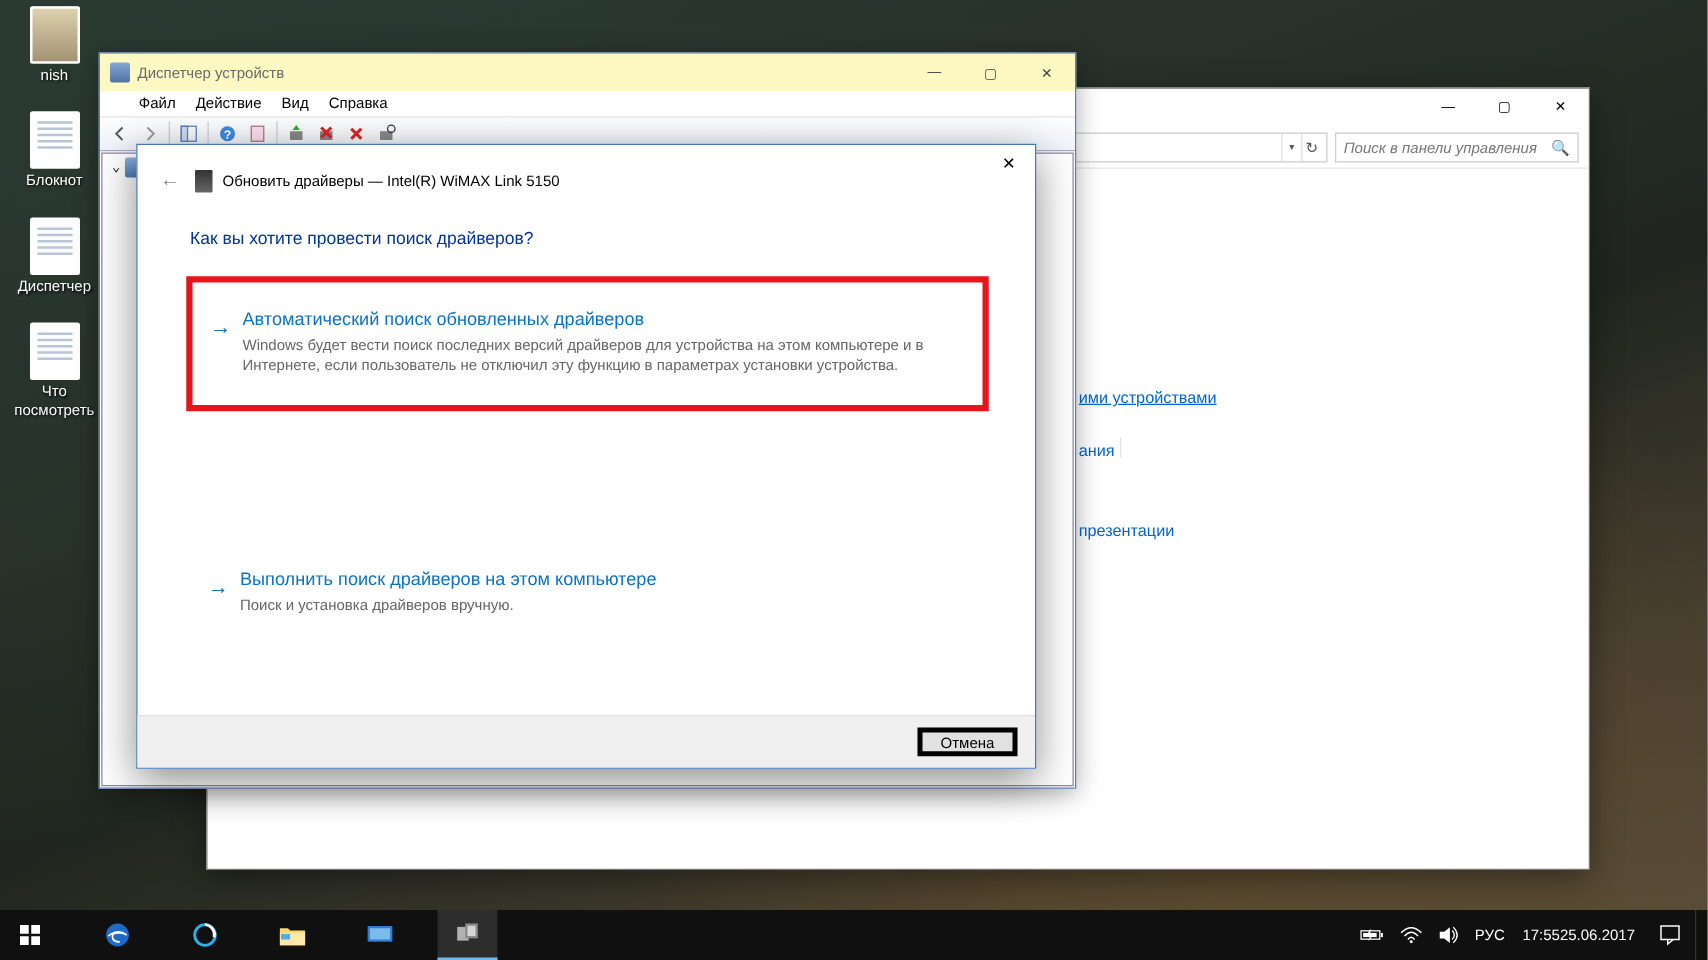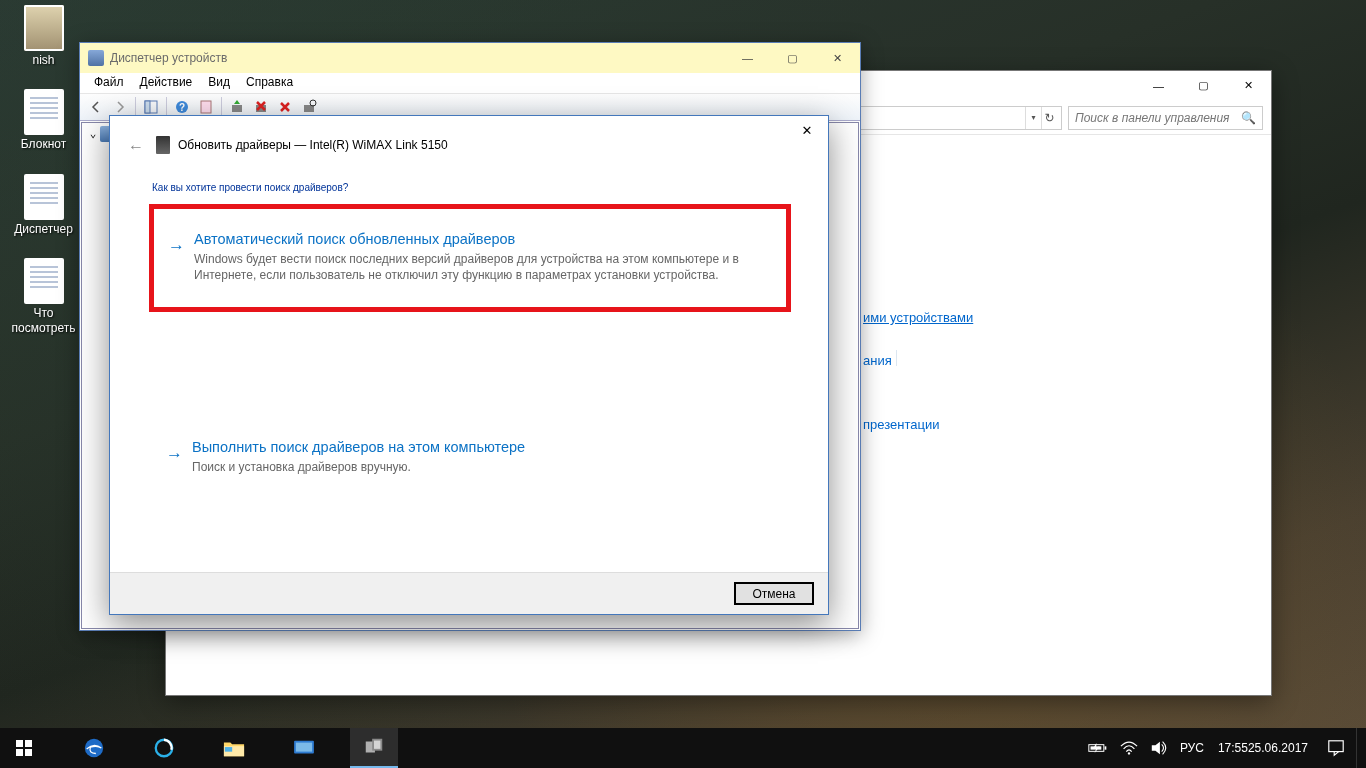--- a/index.html
+++ b/index.html
@@ -31,21 +31,21 @@
 .cp-body { padding:0; position:relative; color:#0066cc; font-size:13px; height:calc(100% - 64px); }
 .cp-link { position:absolute; }
 .cp-sep { position:absolute; width:1px; background:#dce6f0; }
 
 
 .dm-window { position:absolute; left:79px; top:42px; width:782px; height:589px; background:#fff; border:1px solid #5a7db5; box-shadow:0 4px 20px rgba(0,0,0,.35); }
 .dm-titlebar { height:30px; background:#fef9c3; display:flex; align-items:center; padding-left:8px; color:#6a6a6a; font-size:12px; }
 .dm-titlebar .icon { width:16px; height:16px; margin-right:6px; background:linear-gradient(#86a8d8,#5072a4); border-radius:2px; position:relative; }
 .dm-titlebar .spacer { flex:1; }
 .dm-winbtn { width:45px; height:29px; display:flex; align-items:center; justify-content:center; font-size:11px; color:#444; }
-.dm-menu { height:20px; display:flex; padding-left:6px; font-size:12px; color:#000; }
+.dm-menu { height:20px; display:flex; padding-left:6px; font-size:12px; color:#000;margin-left:17px; }
 .dm-menu span { padding:2px 8px; }
 .dm-toolbar { height:28px; border-top:1px solid #e6e6e6; border-bottom:1px solid #aac; background:linear-gradient(#fdfdfd,#eef3f9); display:flex; align-items:center; padding:0 4px; gap:0; }
 .dm-tb { width:22px; height:22px; margin:0 1px; display:flex; align-items:center; justify-content:center; border-radius:2px; }
 .dm-tb svg { width:16px; height:16px; }
 .dm-sep { width:1px; height:20px; background:#ccd; margin:0 3px; }
 .dm-tree { position:absolute; left:1px; right:1px; top:79px; bottom:1px; border:1px solid #88a; border-top:1px solid #88a; background:#fff; overflow:hidden; }
 .dm-tree-inner { padding:2px 4px; font-size:12px; color:#000; }
 .dm-node { display:flex; align-items:center; height:17px; }
 .dm-node .exp { width:14px; text-align:center; font-size:11px; font-family:monospace; user-select:none;}
 .dm-node .nic { width:16px; height:16px; margin-right:4px; display:inline-block; }
@@ -53,30 +53,30 @@
 .dm-node .nic.cat { background:linear-gradient(#a8c8e8,#6d9dce); border-radius:2px; }
 .dm-children { margin-left:18px; }
 
 
 .wizard { position:absolute; left:109px; top:115px; width:720px; height:500px; background:#fff; border:1px solid #4477bb; box-shadow:0 10px 32px rgba(0,0,0,.45); }
 .wiz-close { position:absolute; right:0; top:0; width:42px; height:28px; display:flex; align-items:center; justify-content:center; font-size:13px; color:#000; }
 .wiz-head { display:flex; align-items:center; padding:20px 16px 10px; font-size:12px; color:#000; }
 .wiz-back { width:20px; text-align:center; color:#888; font-size:16px; margin-right:10px; }
 .wiz-icon { width:14px; height:18px; background:linear-gradient(#333,#666); margin-right:8px; border-radius:1px; }
 .wiz-body { padding:18px 40px 10px 42px; }
-.wiz-q { font-size:10px; color:#003399; margin-bottom:16px; }
+.wiz-q { font-size:14px; color:#003399; margin-bottom:28px; }
 .wiz-opt { padding:14px 16px 14px 40px; position:relative; cursor:pointer; margin-bottom:4px; }
 .wiz-opt.highlight { outline:5px solid #e7141a; outline-offset:0; margin:10px 2px 10px 2px; padding:22px 16px 24px 40px;}
 .wiz-opt .arrow { position:absolute; left:14px; top:18px; color:#0b72c5; font-size:17px; }
 .wiz-opt.highlight .arrow { top:26px; }
 .wiz-opt.second { margin-top:118px; }
 .wiz-opt .ot { color:#0b72c5; font-size:14.5px; margin-bottom:4px; }
 .wiz-opt .od { color:#666; font-size:12px; line-height:1.35; }
 .wiz-footer { position:absolute; left:0; right:0; bottom:0; height:42px; background:#f0f0f0; border-top:1px solid #ddd; display:flex; align-items:center; justify-content:flex-end; padding-right:14px; }
-.wiz-btn { min-width:80px; height:23px; background:#e1e1e1; border:2px solid #000000; font-size:12px; padding:0 10px; display:flex; align-items:center; justify-content:center; }
+.wiz-btn { min-width:80px; height:23px; background:#e1e1e1; border:4px solid #000000; font-size:12px; padding:0 10px; display:flex; align-items:center; justify-content:center; }
 
 
 .taskbar { position:absolute; left:0; right:0; bottom:0; height:40px; background:#101010; display:flex; align-items:center;gap:22px; }
 .tb-btn { width:48px; height:40px; display:flex; align-items:center; justify-content:center; color:#fff; }
 .tb-btn.start svg { width:16px; height:16px; }
 .tb-btn.active { background:rgba(255,255,255,.12); border-bottom:2px solid #76b9ed; }
 .tb-spacer { flex:1; }
 .tray { display:flex; align-items:center; height:100%; padding-right:4px; }
 .tray-item { height:40px; padding:0 6px; display:flex; align-items:center; justify-content:center; color:#fff; font-size:11px; }
 .tray-clock { text-align:center; line-height:1.2; padding: 0 8px; font-size:12px;}

